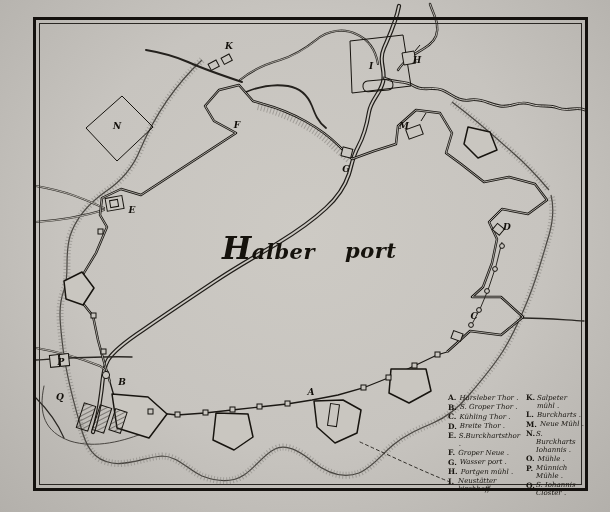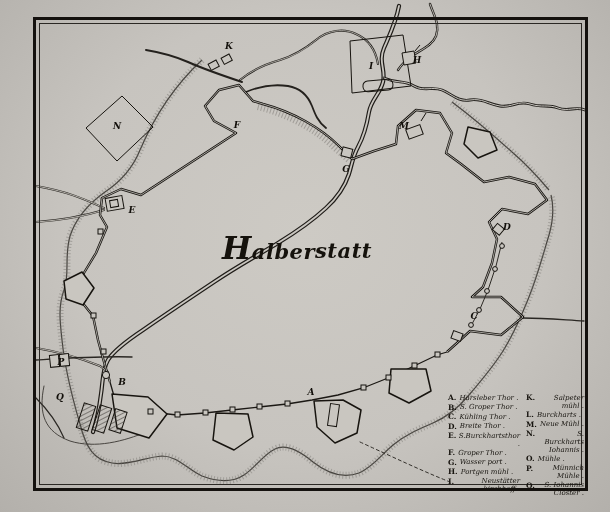--- a/index.html
+++ b/index.html
@@ -6,33 +6,33 @@
   .page{
     position:relative;width:610px;height:512px;overflow:hidden;
     background:radial-gradient(ellipse at 50% 45%, #cdcac4 0%, #c7c4bf 55%, #b3b0ab 100%);
     font-family:"DejaVu Serif", serif;color:#17140f;
   }
   .outer-frame{position:absolute;left:33px;top:17px;width:549px;height:468px;
     border:3px solid #14110e;}
   .inner-frame{position:absolute;left:3px;top:3px;right:3px;bottom:3px;
     border:1px solid #2b2824;}
   svg.map{position:absolute;left:0;top:0;}
-  .map-title{position:absolute;left:222px;top:238px;width:170px;display:flex;
+  .map-title{position:absolute;left:222px;top:238px;width:170px;display:flex;gap:30px;
     font-style:italic;font-weight:700;font-size:21px;letter-spacing:.5px;color:#15120c;}
   .map-title .t1{font-size:21px;}
   .map-title .t1::first-letter{font-size:31px;line-height:20px;}
   .marker{position:absolute;transform:translate(-50%,-50%);
     font:700 italic 9px "DejaVu Serif",serif;color:#120f0a;}
   .legend{position:absolute;left:448px;top:393px;width:134px;display:flex;gap:6px;}
   .legend-col{display:flex;flex-direction:column;}
   .legend-col:nth-child(1){width:72px;}
   .legend-col:nth-child(2){width:58px;}
   .legend-row{display:flex;gap:3px;margin-bottom:.5px;}
   .lkey{font:700 7.5px "DejaVu Serif",serif;min-width:7px;}
-  .llabel{font:italic 7px "DejaVu Serif",serif;line-height:8px;padding-top:.5px;text-align:right;}
+  .llabel{font:italic 7px "DejaVu Serif",serif;line-height:8px;padding-top:.5px;}
 </style>
 </head>
 <body>
 
 <div class="page">
 
   <svg class="map" width="610" height="512" viewBox="0 0 610 512">
     <defs>
       <pattern id="hatch" width="4" height="4" patternTransform="rotate(45)" patternUnits="userSpaceOnUse">
         <line x1="0" y1="0" x2="0" y2="4" stroke="#3a3733" stroke-width="1.1"></line>
@@ -139,21 +139,21 @@
       <line x1="421" y1="121" x2="426" y2="113"></line>
     </g>
   </svg>
 
   <div class="outer-frame">
     <div class="inner-frame"></div>
   </div>
 
   <div class="map-title">
     <span class="t1">Halber</span>
-    <span class="t2">statt</span>
+    <span class="t2">port</span>
   </div>
 
   <div>
       <span class="marker" style="left: 311px; top: 392px;">A</span>
       <span class="marker" style="left: 122px; top: 382px;">B</span>
       <span class="marker" style="left: 474px; top: 316px;">C</span>
       <span class="marker" style="left: 507px; top: 227px;">D</span>
       <span class="marker" style="left: 132px; top: 210px;">E</span>
       <span class="marker" style="left: 237px; top: 125px;">F</span>
       <span class="marker" style="left: 346px; top: 169px;">G</span>
@@ -184,21 +184,21 @@
           <div class="legend-row">
             <span class="lkey">D.</span>
             <span class="llabel">Breite Thor .</span>
           </div>
           <div class="legend-row">
             <span class="lkey">E.</span>
             <span class="llabel">S.Burckhartsthor .</span>
           </div>
           <div class="legend-row">
             <span class="lkey">F.</span>
-            <span class="llabel">Groper Thor .</span>
+            <span class="llabel">Groper Neue .</span>
           </div>
           <div class="legend-row">
             <span class="lkey">G.</span>
             <span class="llabel">Wasser port .</span>
           </div>
           <div class="legend-row">
             <span class="lkey">H.</span>
             <span class="llabel">Portgen mühl .</span>
           </div>
           <div class="legend-row">

